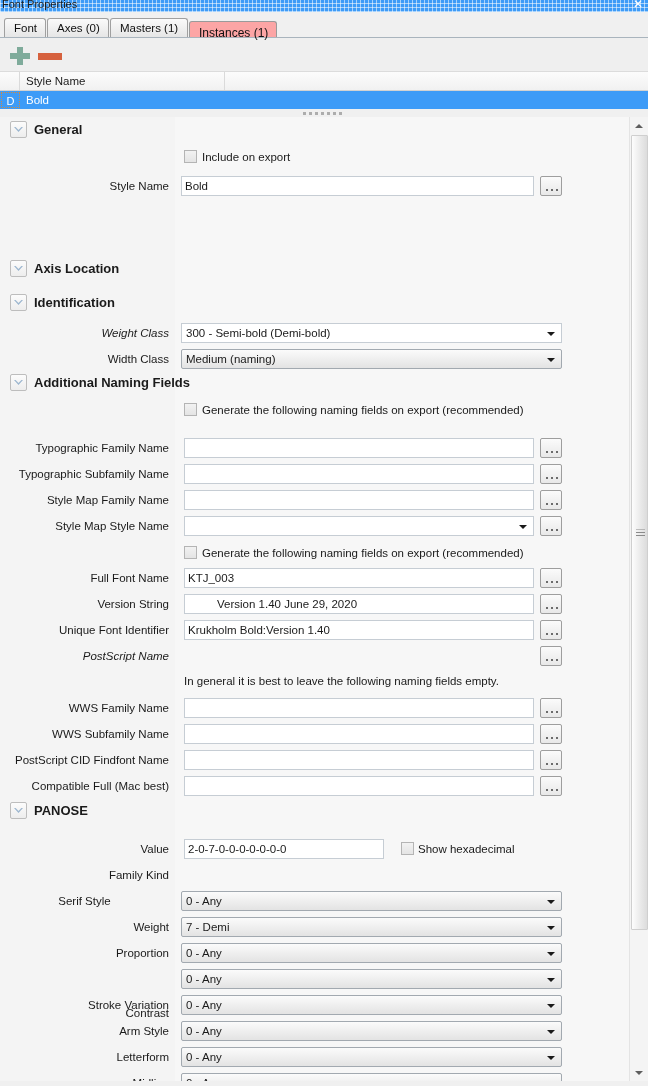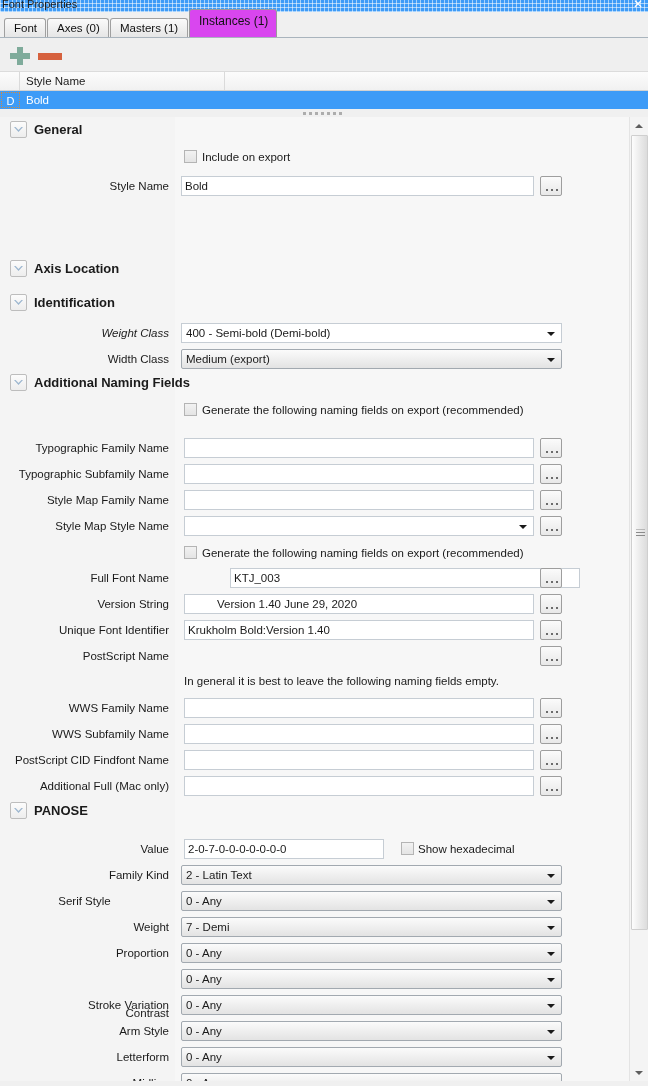--- a/index.html
+++ b/index.html
@@ -50,23 +50,23 @@
     padding: 0 9px;
     background: linear-gradient(#fafafa, #e6e6e6);
     border: 1px solid #a0a0a0;
     border-bottom: none;
     border-radius: 3px 3px 0 0;
     font-size: 11.5px;
     color: #111;
     white-space: nowrap;
   }
   .tab.active {
-    height: 28px;
+    height: 16px;
     line-height: 23px;
-    background: #d946ef;
+    background: #fca5a5;
     border-color: #9a9a9a;
     z-index: 3;
     font-size: 12px;
   }
 
   
   .toolbar {
     position: relative;
     height: 34px;
     background: #efefef;
@@ -343,24 +343,24 @@
       <div class="twisty"></div>
       <div class="sect-label">Axis Location</div>
     </div>
 
     <div class="sect" style="top:177px;">
       <div class="twisty"></div>
       <div class="sect-label">Identification</div>
     </div>
 
     <div class="fld-label lbl" style="top:208px;font-style:italic;">Weight Class</div>
-    <div class="combo plain" style="left:181px; top:206px; width:381px;">400 - Semi-bold (Demi-bold)</div>
+    <div class="combo plain" style="left:181px; top:206px; width:381px;">300 - Semi-bold (Demi-bold)</div>
 
     <div class="fld-label lbl" style="top:234px;">Width Class</div>
-    <div class="combo" style="left:181px; top:232px; width:381px;">Medium (export)</div>
+    <div class="combo" style="left:181px; top:232px; width:381px;">Medium (naming)</div>
 
     <div class="sect" style="top:257px;">
       <div class="twisty"></div>
       <div class="sect-label">Additional Naming Fields</div>
     </div>
 
     <div class="chk" style="left:184px; top:286px;"></div>
     <div class="chk-label" style="left:202px; top:286px;">Generate the following naming fields on export (recommended)</div>
 
     <div class="fld-label lbl" style="top:323px;">Typographic Family Name</div>
@@ -376,64 +376,63 @@
     <div class="dots3" style="left:540px; top:373px;"></div>
 
     <div class="fld-label lbl" style="top:401px;">Style Map Style Name</div>
     <div class="combo plain" style="left:184px; top:399px; width:350px;"></div>
     <div class="dots3" style="left:540px; top:399px;"></div>
 
     <div class="chk" style="left:184px; top:429px;"></div>
     <div class="chk-label" style="left:202px; top:429px;">Generate the following naming fields on export (recommended)</div>
 
     <div class="fld-label lbl" style="top:453px;">Full Font Name</div>
-    <div class="txtbox" style="left:184px; top:451px; width:350px;margin-left:46px;">KTJ_003</div>
+    <div class="txtbox" style="left:184px; top:451px; width:350px;">KTJ_003</div>
     <div class="dots3" style="left:540px; top:451px;"></div>
 
     <div class="fld-label lbl" style="top:479px;">Version String</div>
     <div class="txtbox" style="left:184px; top:477px; width:350px;padding-left:32px;">Version 1.40 June 29, 2020</div>
     <div class="dots3" style="left:540px; top:477px;"></div>
 
     <div class="fld-label lbl" style="top:505px;">Unique Font Identifier</div>
     <div class="txtbox" style="left:184px; top:503px; width:350px;">Krukholm Bold:Version 1.40</div>
     <div class="dots3" style="left:540px; top:503px;"></div>
 
-    <div class="fld-label lbl" style="top:531px;">PostScript Name</div>
+    <div class="fld-label lbl" style="top:531px;font-style:italic;">PostScript Name</div>
     <div class="dots3" style="left:540px; top:529px;"></div>
 
     <div class="note" style="left:184px; top:557px;">In general it is best to leave the following naming fields empty.</div>
 
     <div class="fld-label lbl" style="top:583px;">WWS Family Name</div>
     <div class="txtbox" style="left:184px; top:581px; width:350px;"></div>
     <div class="dots3" style="left:540px; top:581px;"></div>
 
     <div class="fld-label lbl" style="top:609px;">WWS Subfamily Name</div>
     <div class="txtbox" style="left:184px; top:607px; width:350px;"></div>
     <div class="dots3" style="left:540px; top:607px;"></div>
 
     <div class="fld-label lbl" style="top:635px;">PostScript CID Findfont Name</div>
     <div class="txtbox" style="left:184px; top:633px; width:350px;"></div>
     <div class="dots3" style="left:540px; top:633px;"></div>
 
-    <div class="fld-label lbl" style="top:661px;">Additional Full (Mac only)</div>
+    <div class="fld-label lbl" style="top:661px;">Compatible Full (Mac best)</div>
     <div class="txtbox" style="left:184px; top:659px; width:350px;"></div>
     <div class="dots3" style="left:540px; top:659px;"></div>
 
     <div class="sect" style="top:685px;">
       <div class="twisty"></div>
       <div class="sect-label">PANOSE</div>
     </div>
 
     <div class="fld-label lbl" style="top:724px;">Value</div>
     <div class="txtbox" style="left:184px; top:722px; width:200px;">2-0-7-0-0-0-0-0-0-0</div>
     <div class="chk" style="left:401px; top:725px;"></div>
     <div class="chk-label" style="left:418px; top:725px;">Show hexadecimal</div>
 
     <div class="fld-label lbl" style="top:750px;">Family Kind</div>
-    <div class="combo" style="left:181px; top:748px; width:381px;">2 - Latin Text</div>
 
     <div class="fld-label lbl" style="top:776px;text-align:center;">Serif Style</div>
     <div class="combo" style="left:181px; top:774px; width:381px;">0 - Any</div>
 
     <div class="fld-label lbl" style="top:802px;">Weight</div>
     <div class="combo" style="left:181px; top:800px; width:381px;">7 - Demi</div>
 
     <div class="fld-label lbl" style="top:828px;">Proportion</div>
     <div class="combo" style="left:181px; top:826px; width:381px;">0 - Any</div>
 

